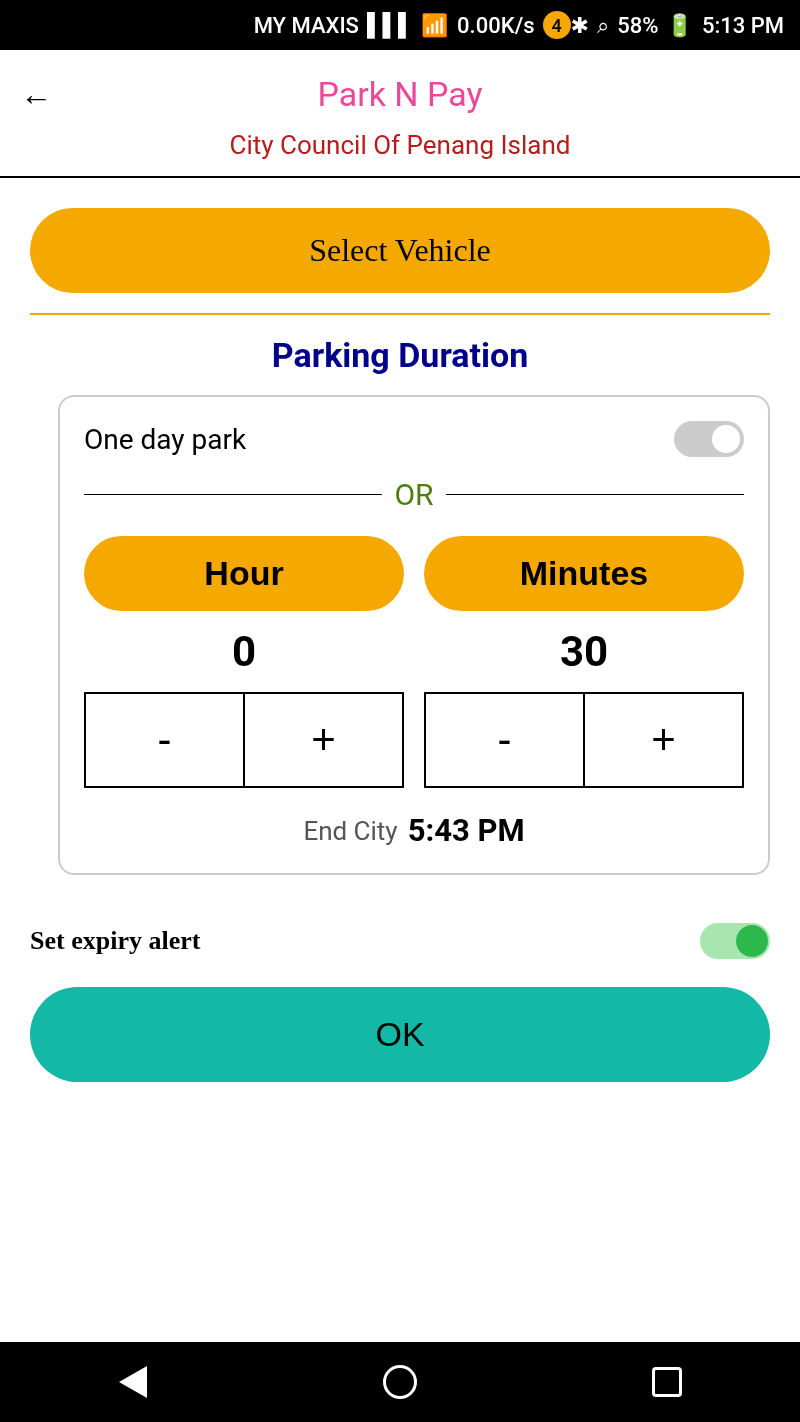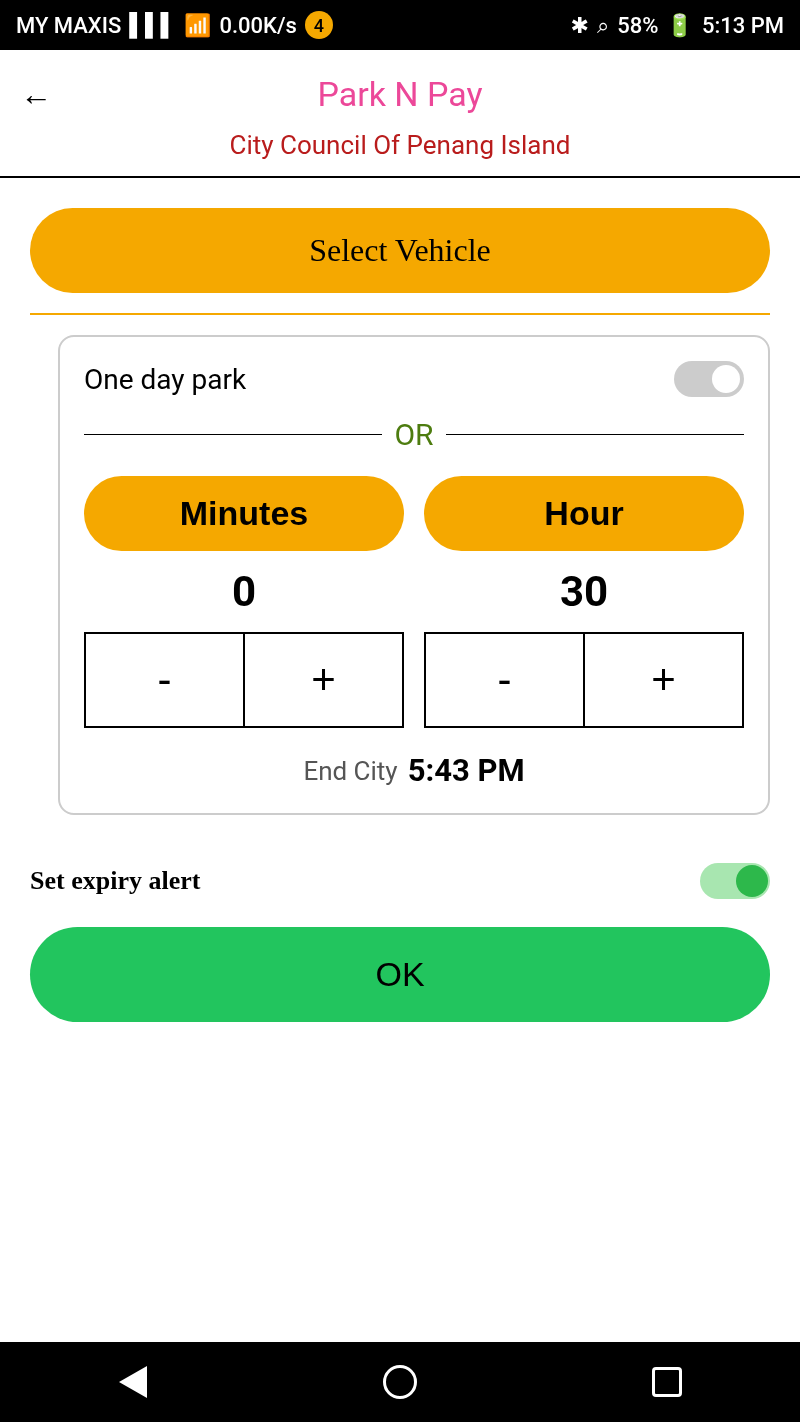--- a/index.html
+++ b/index.html
@@ -13,21 +13,21 @@
       flex-direction: column;
     }
 
     
     .status-bar {
       background: #000;
       color: #fff;
       height: 50px;
       display: flex;
       align-items: center;
-      justify-content: space-between;
+      justify-content: flex-end;
       padding: 0 16px;
       font-size: 22px;
       font-weight: 500;
       flex-shrink: 0;
     }
     .status-left { display: flex; align-items: center; gap: 8px; }
     .status-right { display: flex; align-items: center; gap: 8px; }
 
     
     .app-content {
@@ -262,21 +262,21 @@
       border-radius: 50%;
       background: #2db84b;
     }
 
     
     .ok-section {
       padding: 0 30px 20px;
     }
     .ok-btn {
       width: 100%;
-      background: #22c55e;
+      background: #14b8a6;
       border: none;
       border-radius: 50px;
       padding: 28px;
       font-size: 34px;
       font-weight: 500;
       color: #000;
       cursor: pointer;
     }
 
     
@@ -348,39 +348,40 @@
     <span class="app-title">Park N Pay</span>
   </div>
   <div class="subtitle">City Council Of Penang Island</div>
 
   <div class="select-vehicle-section">
     <button class="select-vehicle-btn">Select Vehicle</button>
   </div>
 
   <div class="parking-duration-section">
     <hr class="divider-line">
+    <div class="parking-duration-title">Parking Duration</div>
 
     <div class="duration-card">
 
       <div class="one-day-row">
         <span class="one-day-label">One day park</span>
         <div class="toggle">
           <div class="toggle-knob"></div>
         </div>
       </div>
 
       <div class="or-divider">
         <div class="or-line"></div>
         <span class="or-text">OR</span>
         <div class="or-line"></div>
       </div>
 
       <div class="hm-buttons-row">
+        <button class="hm-btn">Hour</button>
         <button class="hm-btn">Minutes</button>
-        <button class="hm-btn">Hour</button>
       </div>
 
       <div class="values-row">
         <div class="value-display">0</div>
         <div class="value-display">30</div>
       </div>
 
       <div class="stepper-row">
         <div class="stepper-group">
           <button class="stepper-btn">-</button>

